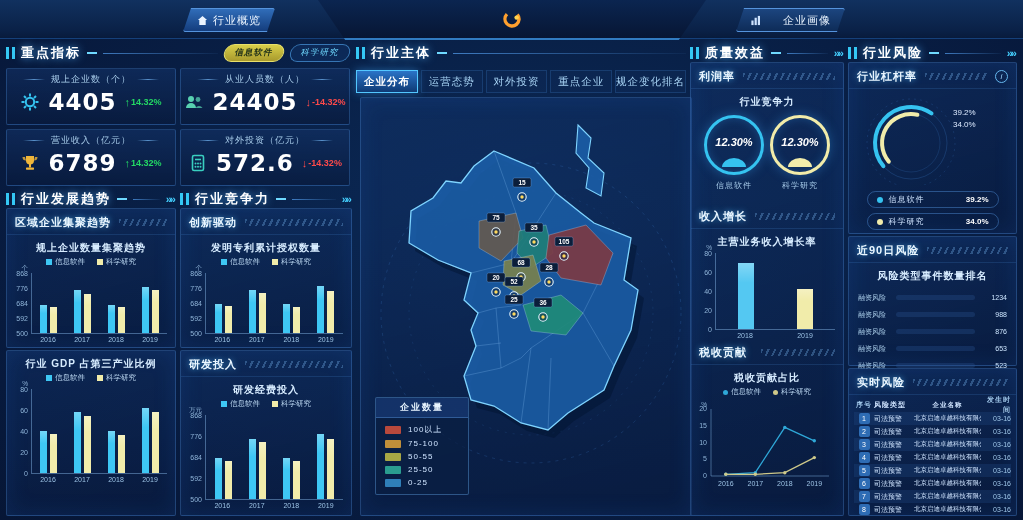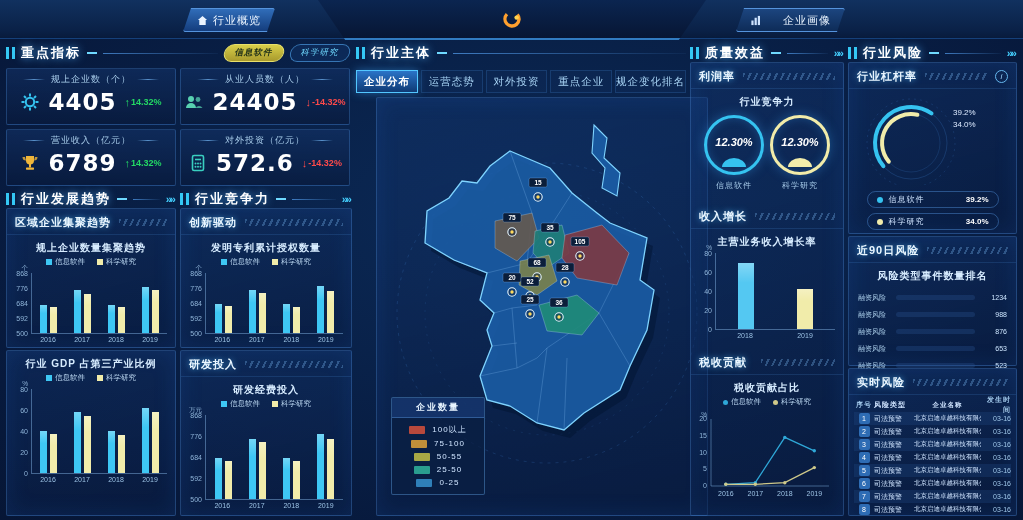--- a/index.html
+++ b/index.html
@@ -116,21 +116,21 @@
   .col-no{width:20px;text-align:center;flex:0 0 auto;}
   .col-type{width:40px;flex:0 0 auto;color:#cfe4ff;}
   .col-name{flex:1;color:#cfe4ff;font-size:6.5px;white-space:nowrap;overflow:hidden;}
   .col-time{width:30px;flex:0 0 auto;text-align:right;color:#9fc6e8;}
   .no-badge{display:inline-block;width:11px;height:11px;line-height:11px;background:#2e6cb4;border-radius:2px;color:#fff;font-size:7px;text-align:center;}
   
   .map-legend{position:absolute;left:14px;bottom:20px;width:92px;border:1px solid rgba(100,170,240,.4);border-radius:2px;
     background:rgba(10,30,66,.72);padding-bottom:5px;}
   .map-legend-title{font-size:9px;font-weight:bold;color:#e8f5ff;text-align:center;letter-spacing:2px;
     border-bottom:1px solid rgba(100,170,240,.35);background:rgba(30,70,140,.5);padding:3px 0;margin-bottom:4px;}
-  .ml-row{display:flex;align-items:center;gap:7px;padding:2px 9px;justify-content:center;}
+  .ml-row{display:flex;align-items:center;gap:7px;padding:2px 9px;}
   .ml-row i{width:16px;height:8px;border-radius:1px;flex:0 0 auto;}
   .ml-row span{font-size:8px;color:#cfe4ff;letter-spacing:1px;}
   text{font-family:"Liberation Sans","DejaVu Sans",sans-serif;}
 </style>
 </head>
 <body>
 
 <div class="header">
   <div class="header-center"></div>
   <div class="app-title">
@@ -454,21 +454,21 @@
     </div>
 </div>
 
 <div class="tabs" style="left:356px;top:70px;width:330px;" id="main-tabs">
     <div class="tab active">企业分布</div>
     <div class="tab ">运营态势</div>
     <div class="tab ">对外投资</div>
     <div class="tab ">重点企业</div>
     <div class="tab ">规企变化排名</div>
   </div>
-<div class="panel" style="left:376px;top:97px;width:330px;height:417px;">
+<div class="panel" style="left:360px;top:97px;width:330px;height:417px;">
   <svg id="map-svg" width="330" height="417" viewBox="0 0 330 417">
     <circle cx="170" cy="215" r="150" fill="none" stroke="rgba(80,160,255,.16)" stroke-dasharray="3 5"></circle>
     <circle cx="170" cy="215" r="122" fill="none" stroke="rgba(80,160,255,.11)" stroke-dasharray="2 6"></circle>
     <g transform="translate(6,8)" opacity=".55">
       <path d="M133,53 L173,70 L195,95 L220,115 L233,125 L270,140 L263,182 L277,192 L270,232 L253,268 L243,292 L207,315 L187,332 L160,325 L133,308 L110,302 L103,278 L115,248 L110,232 L117,215 L103,202 L110,175 L77,162 L48,145 L50,113 L72,100 L85,83 L100,85 L113,68 Z" fill="rgba(0,18,45,.8)"></path>
     </g>
     <path id="map-main" d="M133,53 L173,70 L195,95 L220,115 L233,125 L270,140 L263,182 L277,192 L270,232 L253,268 L243,292 L207,315 L187,332 L160,325 L133,308 L110,302 L103,278 L115,248 L110,232 L117,215 L103,202 L110,175 L77,162 L48,145 L50,113 L72,100 L85,83 L100,85 L113,68 Z" fill="#1b5ea8" fill-opacity=".88" stroke="#7fd4ff" stroke-width="1.3"></path>
     <path d="M217,27 L230,40 L227,60 L243,75 L240,98 L225,90 L228,70 L215,55 Z" fill="#1b5ea8" fill-opacity=".88" stroke="#7fd4ff" stroke-width="1.1"></path>
     <g stroke="rgba(150,205,255,.34)" stroke-width=".7" fill="none">
       <polyline points="110,175 150,165 195,95"></polyline>
@@ -624,21 +624,21 @@
           <div class="bargroup">
             <i class="bar wide" style="height:39.9px;background-color:#f1ecaa"></i>
           </div>
         </div>
       </div>
            <div class="xlabels">
         <span>2018</span>
         <span>2019</span>
       </div>
     </div>
-  <div class="sub-head" style="margin-top:10px;gap:14px;">
+  <div class="sub-head" style="gap:14px;">
       <span class="sub-title">税收贡献</span>
       <i class="hatch"></i>
     </div>
   <div id="tax-line">
       <div class="c-title">税收贡献占比</div>
     <div class="c-legend">
         <span><i style="background:#2fa8d8;border-radius:50%;width:5px;height:5px;"></i>信息软件</span>
         <span><i style="background:#cfc98a;border-radius:50%;width:5px;height:5px;"></i>科学研究</span>
       </div>
     <svg width="148" height="92" viewBox="0 0 148 92" style="display:block;margin:0 auto;">

